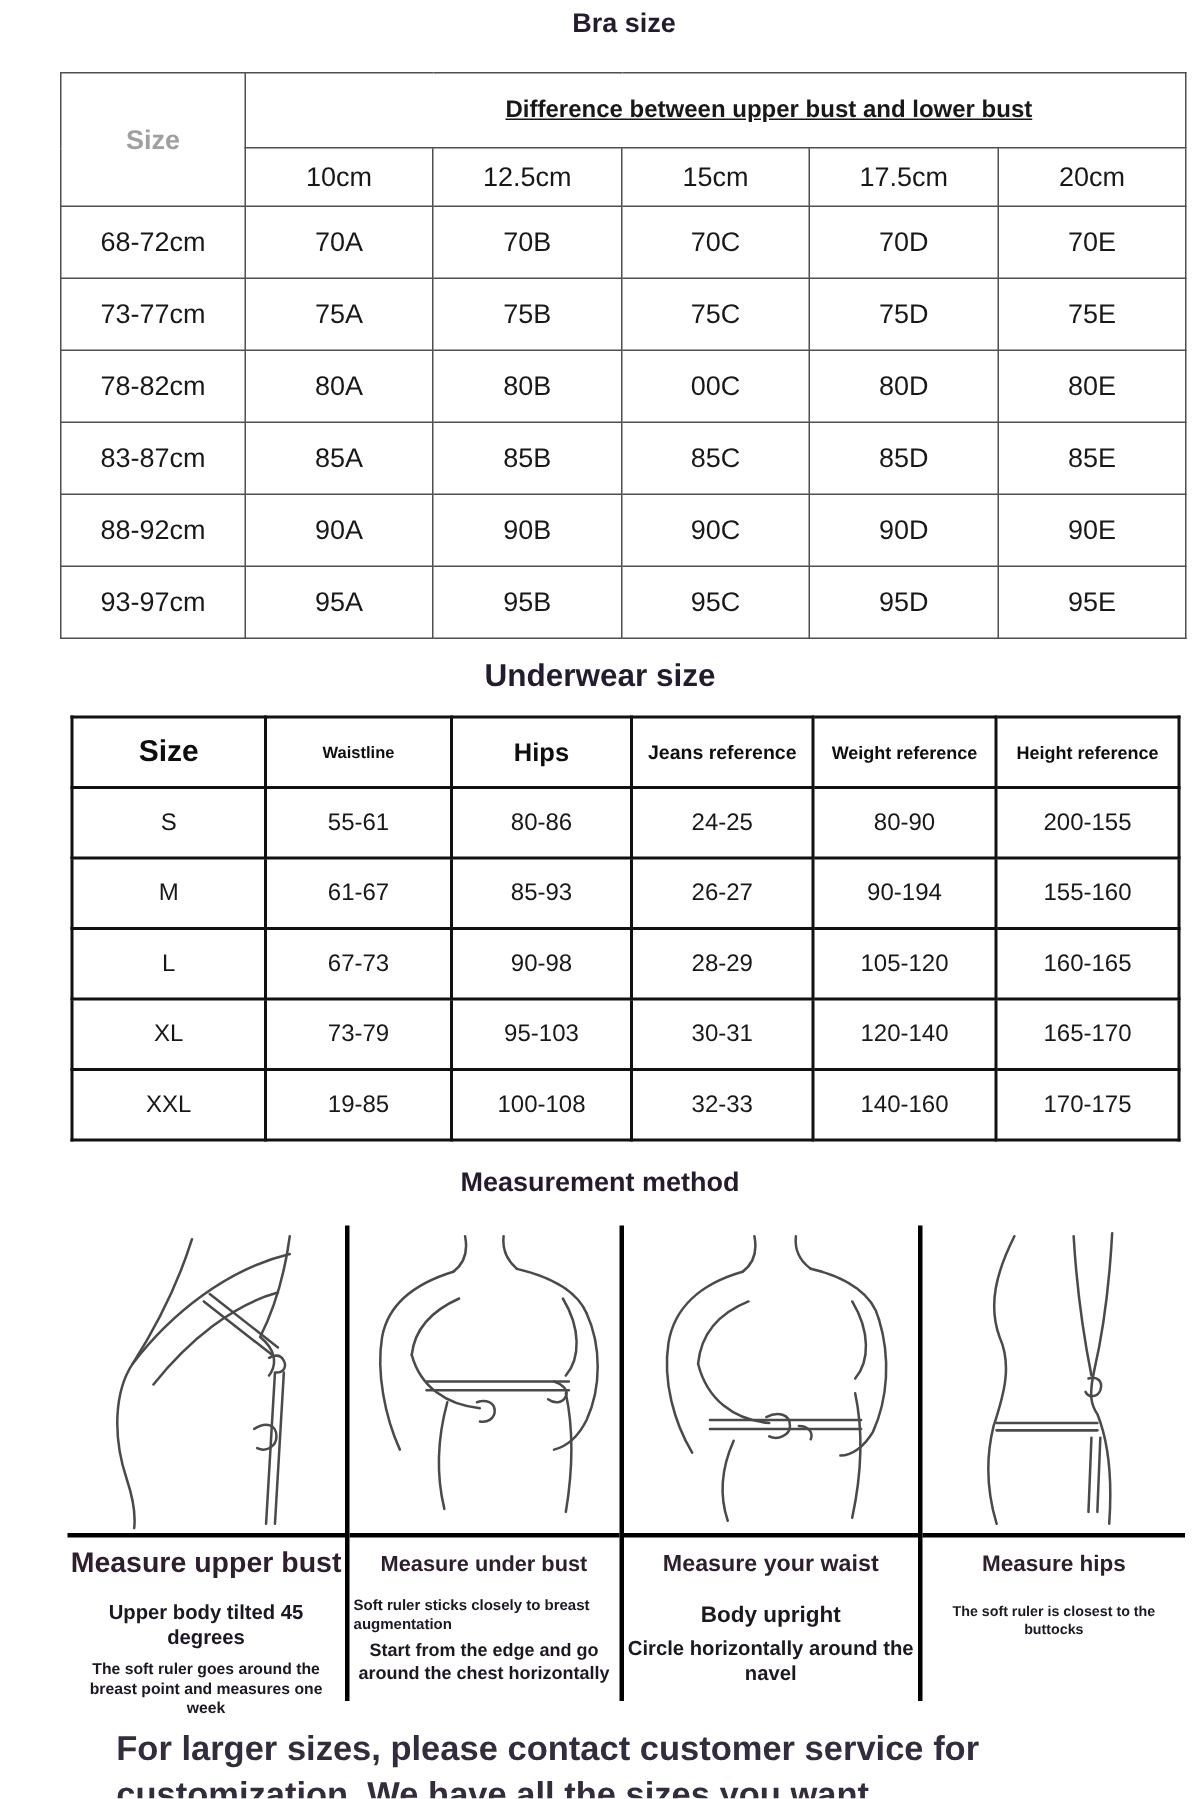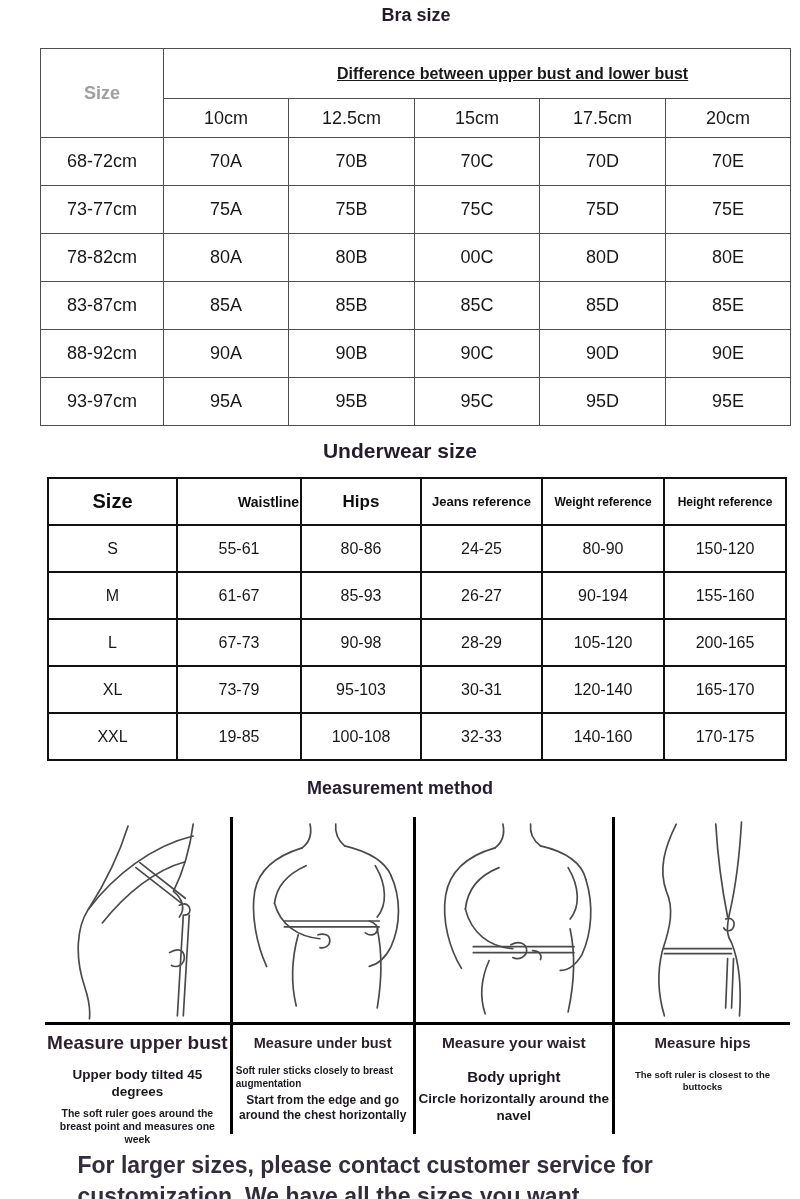--- a/index.html
+++ b/index.html
@@ -30,21 +30,21 @@
   .bra-table .span-head span{display:inline-block;width:355px;padding-left:172px;text-decoration:underline;}
   .bra-table .colhead td{height:36px;}
   .bra-table .drow td{height:45px;}
   .uw-table{margin:14px 0 0 47px;width:738px;}
   .uw-table td{
     border:2px solid #111111;text-align:center;vertical-align:middle;
     font-size:16px;color:#181818;height:43px;
   }
   .uw-table .h td{font-weight:bold;color:#0e0e0e;}
   .uw-table .h .h-size{font-size:20px;}
-  .uw-table .h .h-waist{font-size:14px;text-align:right;}
+  .uw-table .h .h-waist{font-size:11px;}
   .uw-table .h .h-hips{font-size:17px;}
   .uw-table .h .h-jeans{font-size:13px;}
   .uw-table .h .h-weight{font-size:12px;}
   .uw-table .h .h-height{font-size:12px;}
   
   .panels{display:flex;margin:18px 0 0 45px;width:745px;}
   .panel{display:flex;flex-direction:column;}
   .panel + .panel{border-left:3px solid #000;}
   .p0{width:187px;} .p1{width:182px;} .p2{width:199px;} .p3{width:177px;}
   .fig{height:205px;}
@@ -170,37 +170,37 @@
       <td class="h-jeans">Jeans reference</td>
       <td class="h-weight">Weight reference</td>
       <td class="h-height">Height reference</td>
     </tr>
     <tr>
       <td>S</td>
       <td>55-61</td>
       <td>80-86</td>
       <td>24-25</td>
       <td>80-90</td>
-      <td>150-120</td>
+      <td>200-155</td>
     </tr>
     <tr>
       <td>M</td>
       <td>61-67</td>
       <td>85-93</td>
       <td>26-27</td>
       <td>90-194</td>
       <td>155-160</td>
     </tr>
     <tr>
       <td>L</td>
       <td>67-73</td>
       <td>90-98</td>
       <td>28-29</td>
       <td>105-120</td>
-      <td>200-165</td>
+      <td>160-165</td>
     </tr>
     <tr>
       <td>XL</td>
       <td>73-79</td>
       <td>95-103</td>
       <td>30-31</td>
       <td>120-140</td>
       <td>165-170</td>
     </tr>
     <tr>

